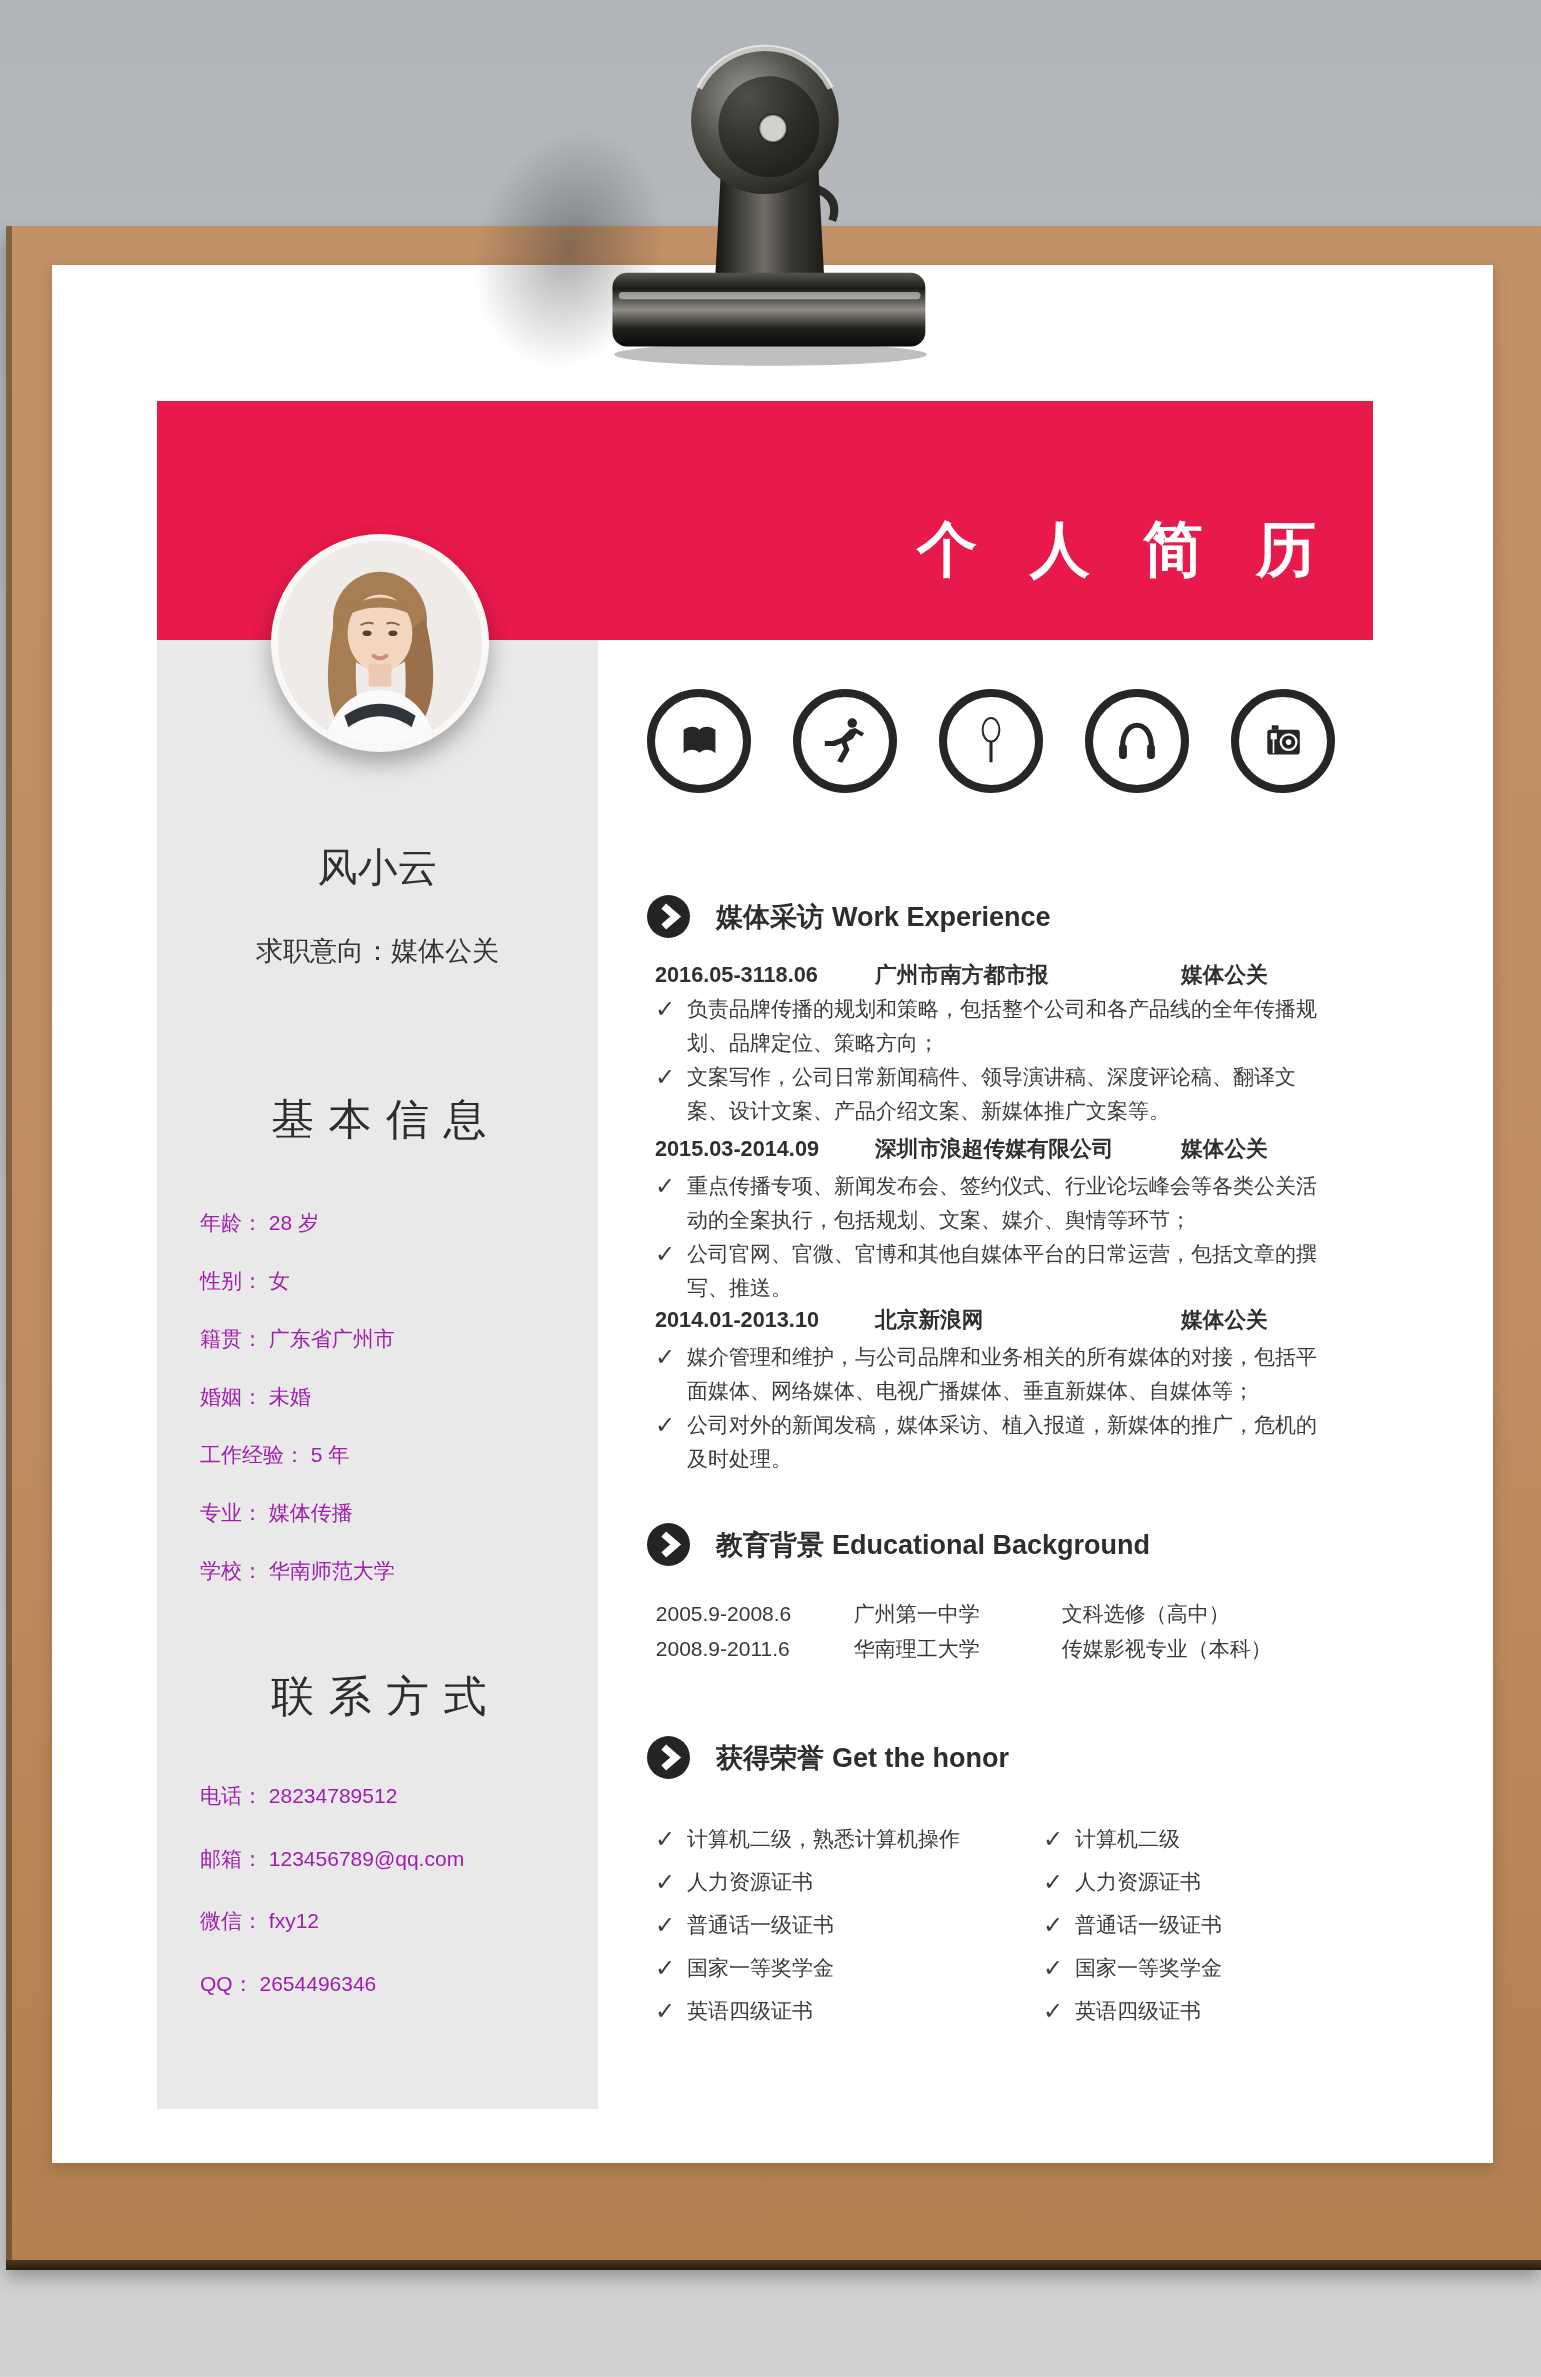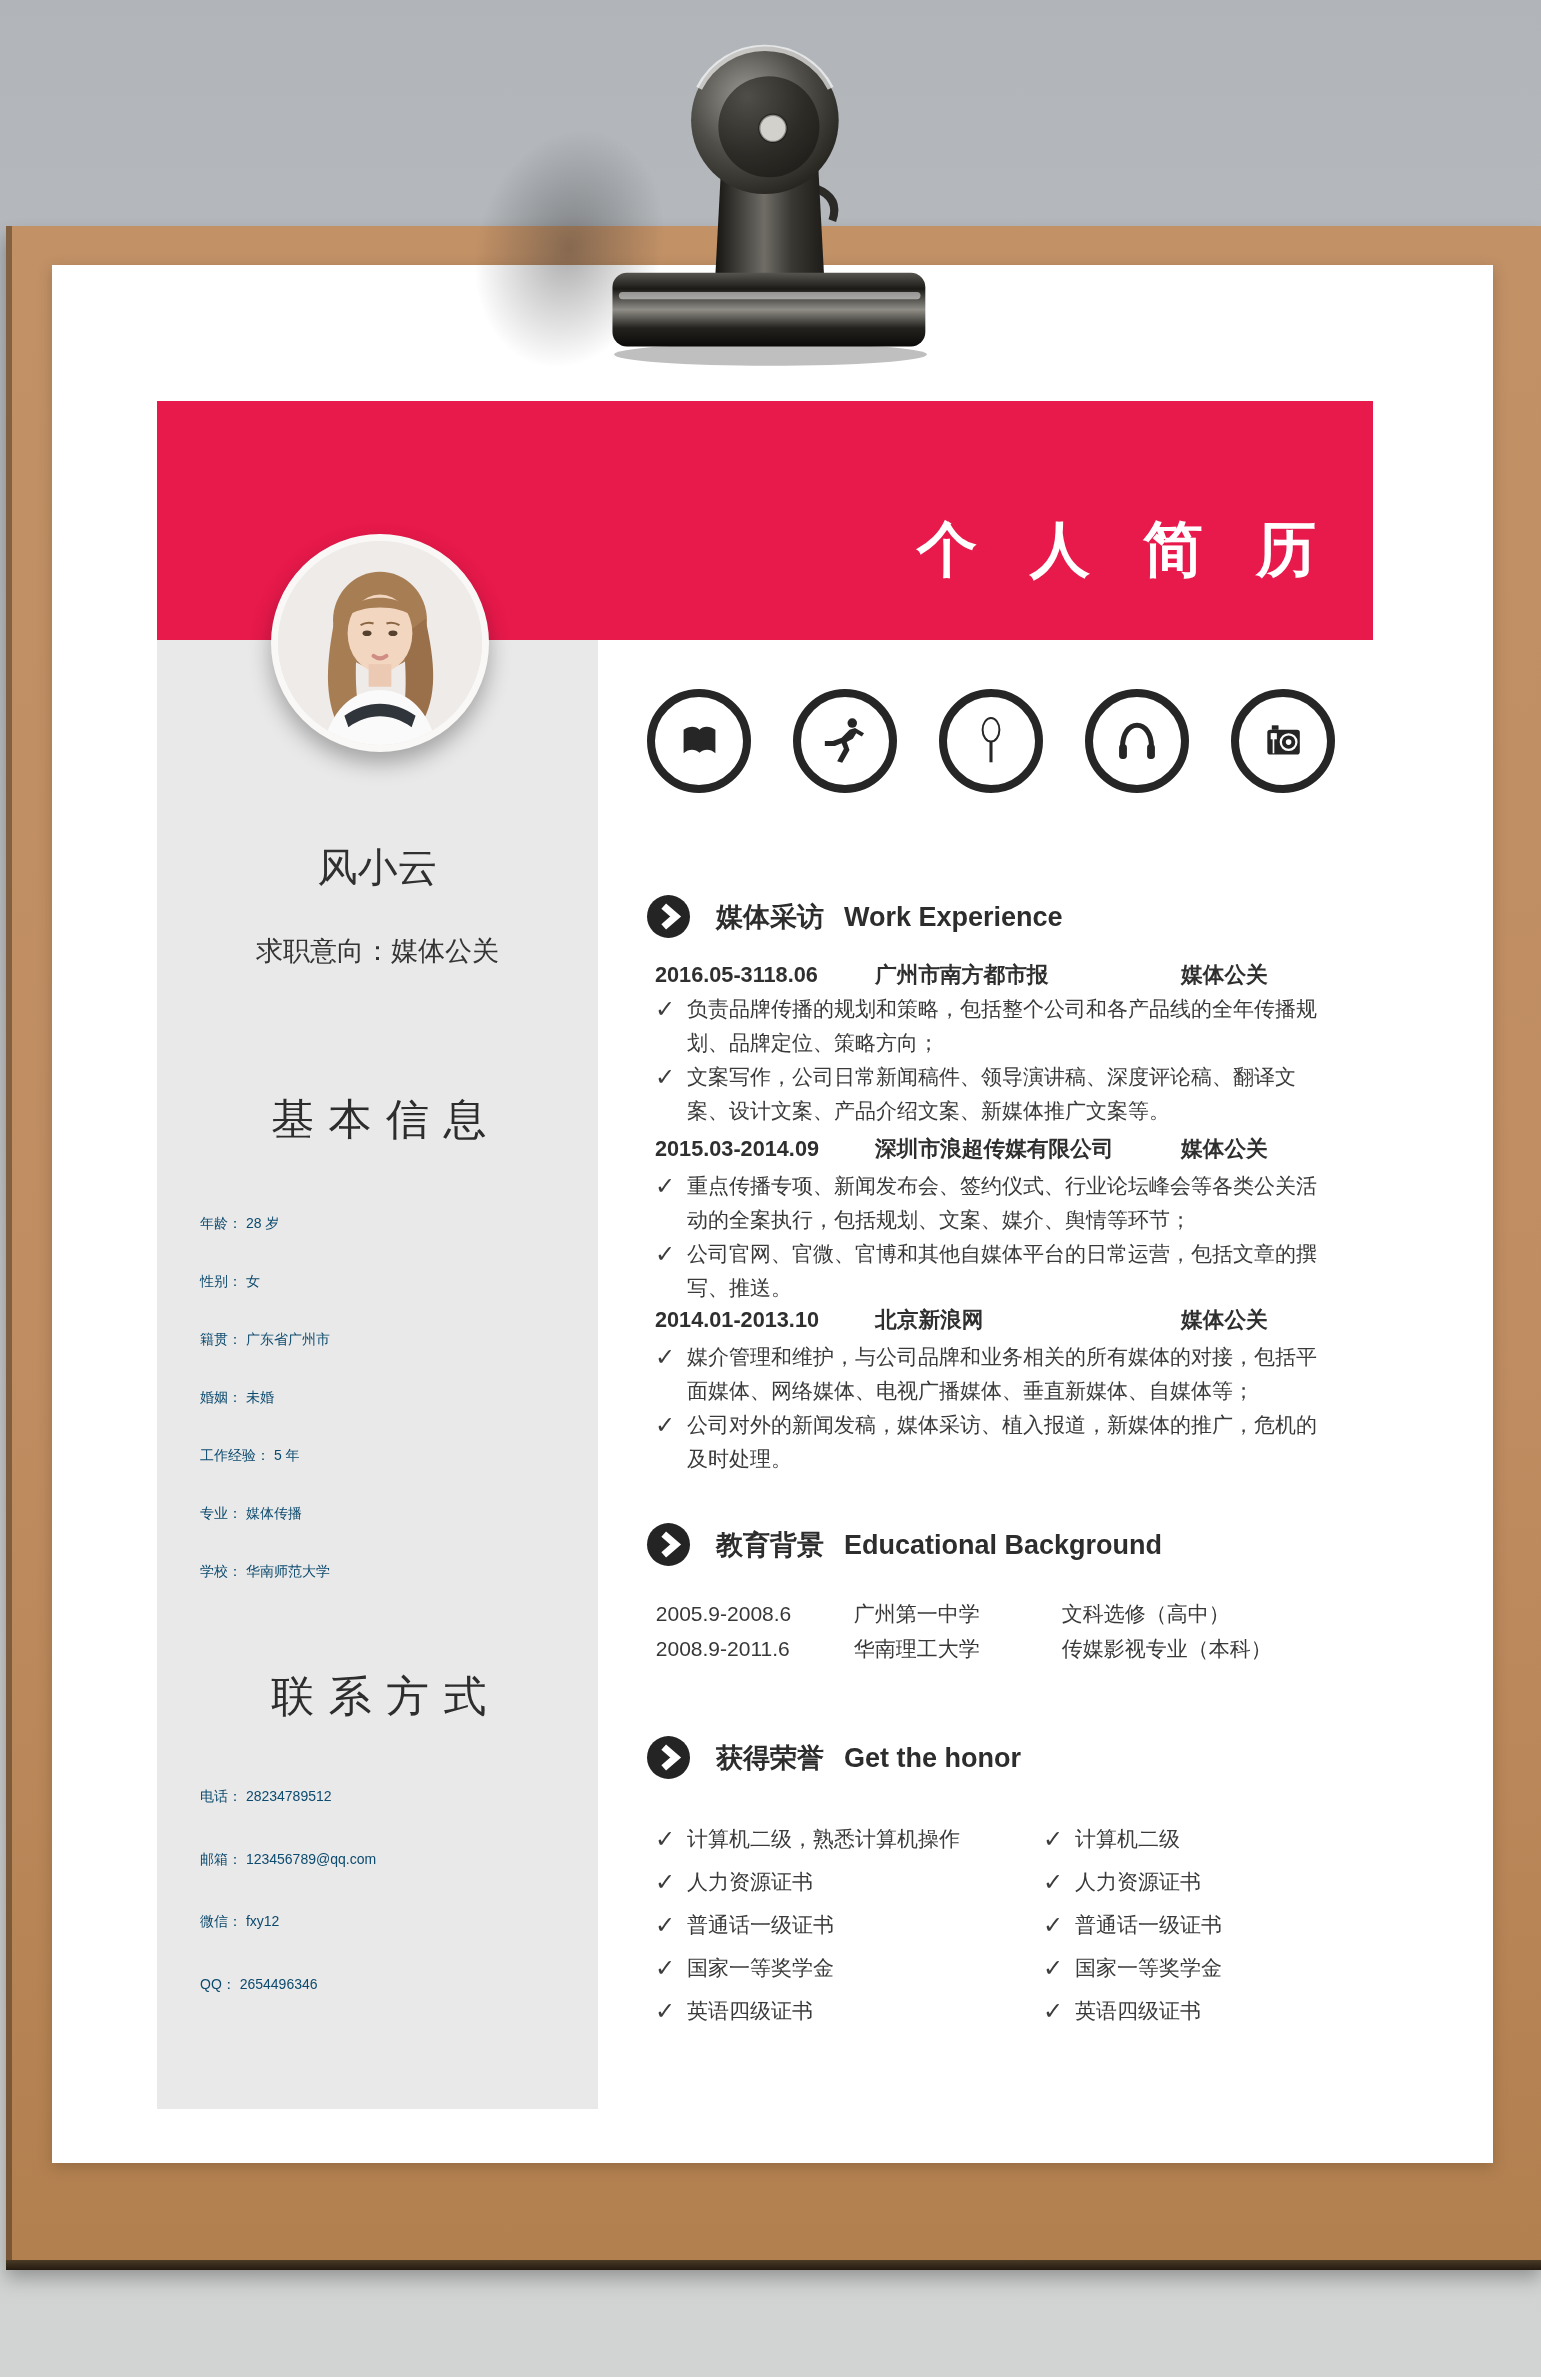--- a/index.html
+++ b/index.html
@@ -32,21 +32,21 @@
   .sidebar{position:absolute;left:157px;top:640px;width:441px;height:1469px;background:#e9e9e9;color:#3a3a3a;}
   .side-name{position:absolute;top:203px;left:0;width:100%;text-align:center;font-size:40px;line-height:48px;color:#303030;}
   .side-objective{position:absolute;top:293px;left:0;width:100%;text-align:center;font-size:27px;line-height:37px;color:#343434;}
   .side-heading{position:absolute;left:0;width:100%;text-align:center;font-size:43px;line-height:51px;
     letter-spacing:14.4px;padding-left:17px;box-sizing:border-box;color:#2d2d2d;}
   .side-heading.basic{top:454px;}
   .side-heading.contact{top:1031px;}
   .side-list{position:absolute;left:43px;margin:0;padding:0;list-style:none;}
   .side-list.basic{top:567px;}
   .side-list.contact{top:1140px;}
-  .side-list li{height:32px;line-height:32px;font-size:14px;color:#0c4a6e;white-space:nowrap;}
+  .side-list li{height:32px;line-height:32px;font-size:21px;color:#a21caf;white-space:nowrap;}
   .side-list.basic li{margin-bottom:26px;}
   .side-list.contact li{margin-bottom:30.5px;}
   
   .photo{
     position:absolute;left:271px;top:534px;width:218px;height:218px;border-radius:50%;
     border:7.2px solid #f9f8f7;box-sizing:border-box;overflow:hidden;background:#eeebe8;
     box-shadow:0 11.2px 22.5px rgba(0,0,0,.30);z-index:5;
   }
   .photo svg{display:block;width:100%;height:100%;}
   
@@ -54,21 +54,21 @@
   .icon-row{position:absolute;top:689px;left:0;display:flex;gap:42px;}
   .hobby{width:104px;height:104px;border:8px solid #262626;border-radius:50%;box-sizing:border-box;
     background:#fff;display:flex;align-items:center;justify-content:center;}
   .sec-header{position:absolute;left:0;display:flex;align-items:center;gap:26px;}
   .sec-header.work{top:895px;}
   .sec-header.edu{top:1523px;}
   .sec-header.honor{top:1736px;}
   .arrow{width:43px;height:43px;border-radius:50%;background:#242424;flex:none;
     display:flex;align-items:center;justify-content:center;}
   .sec-title{font-size:27px;font-weight:bold;color:#2d2d2d;white-space:nowrap;}
-  .sec-title .en{margin-left:20px;}
+  .sec-title .en{margin-left:8px;}
   .job-head{position:absolute;left:0;width:706px;display:grid;grid-template-columns:220px 306px 1fr;
     padding-left:8px;box-sizing:border-box;font-size:21.7px;line-height:30.5px;font-weight:bold;color:#2f2f2f;white-space:nowrap;}
   .job-head.j1{top:960px;}
   .job-head.j2{top:1134px;}
   .job-head.j3{top:1305px;}
   .bullets{position:absolute;left:0;width:706px;}
   .bullets.b1{top:992px;}
   .bullets.b2{top:1169px;}
   .bullets.b3{top:1340px;}
   .bullet{display:flex;align-items:flex-start;}

